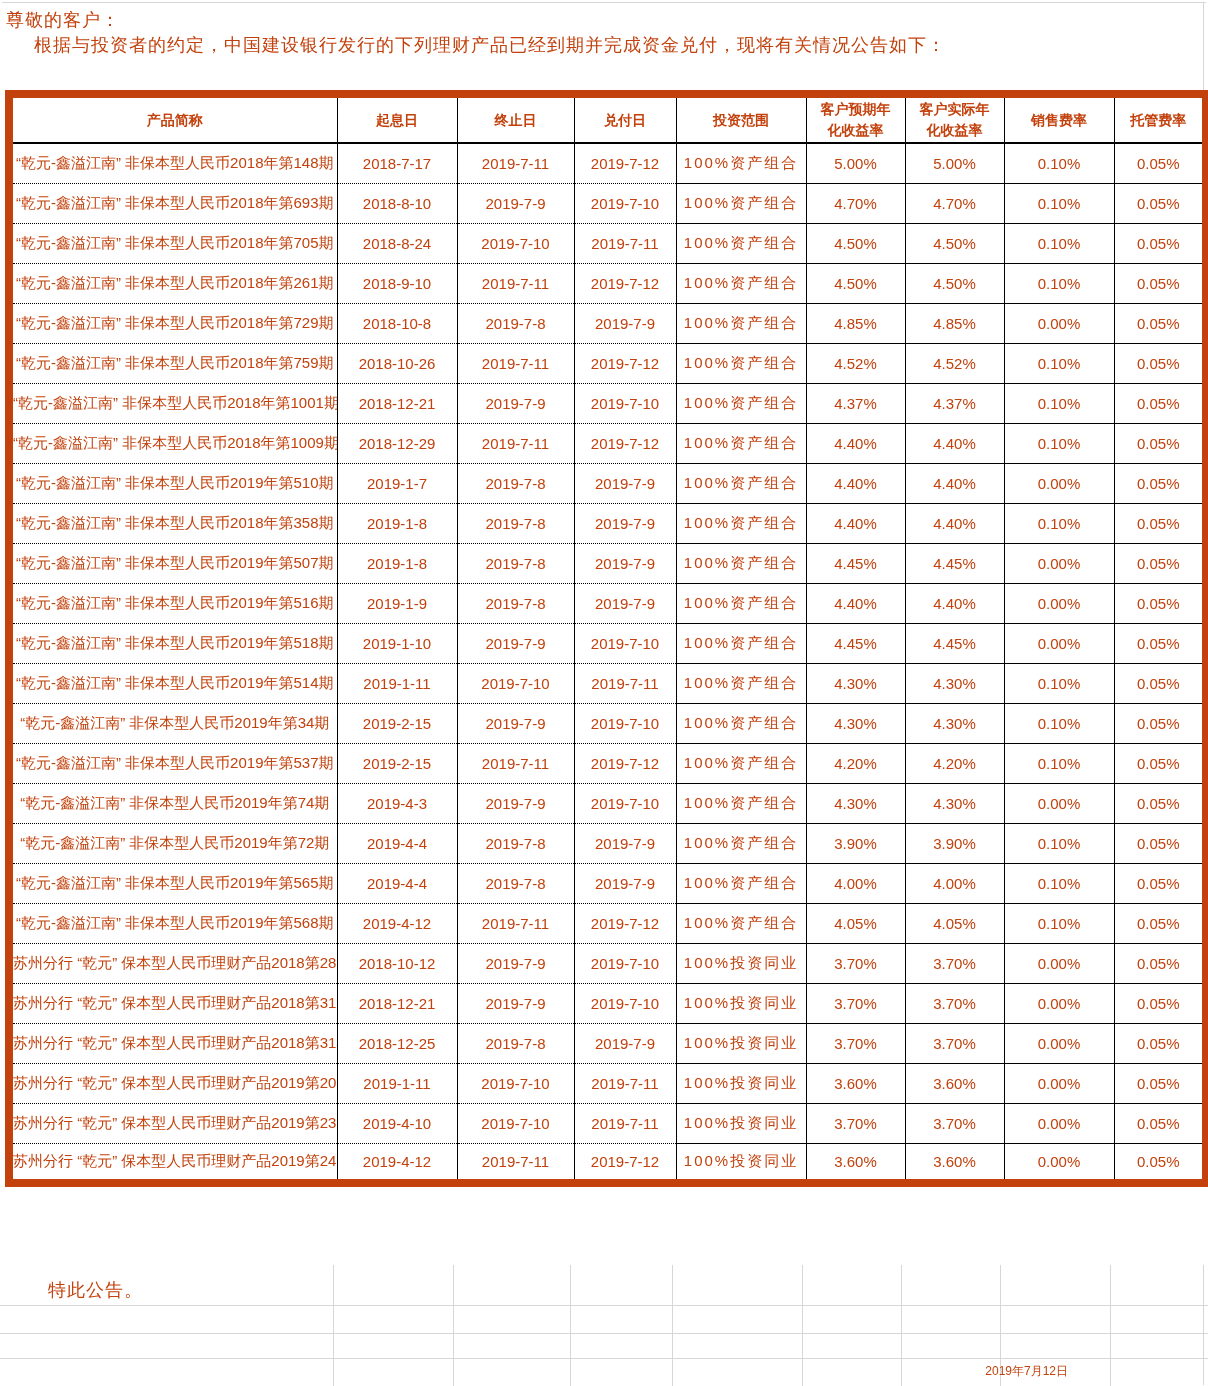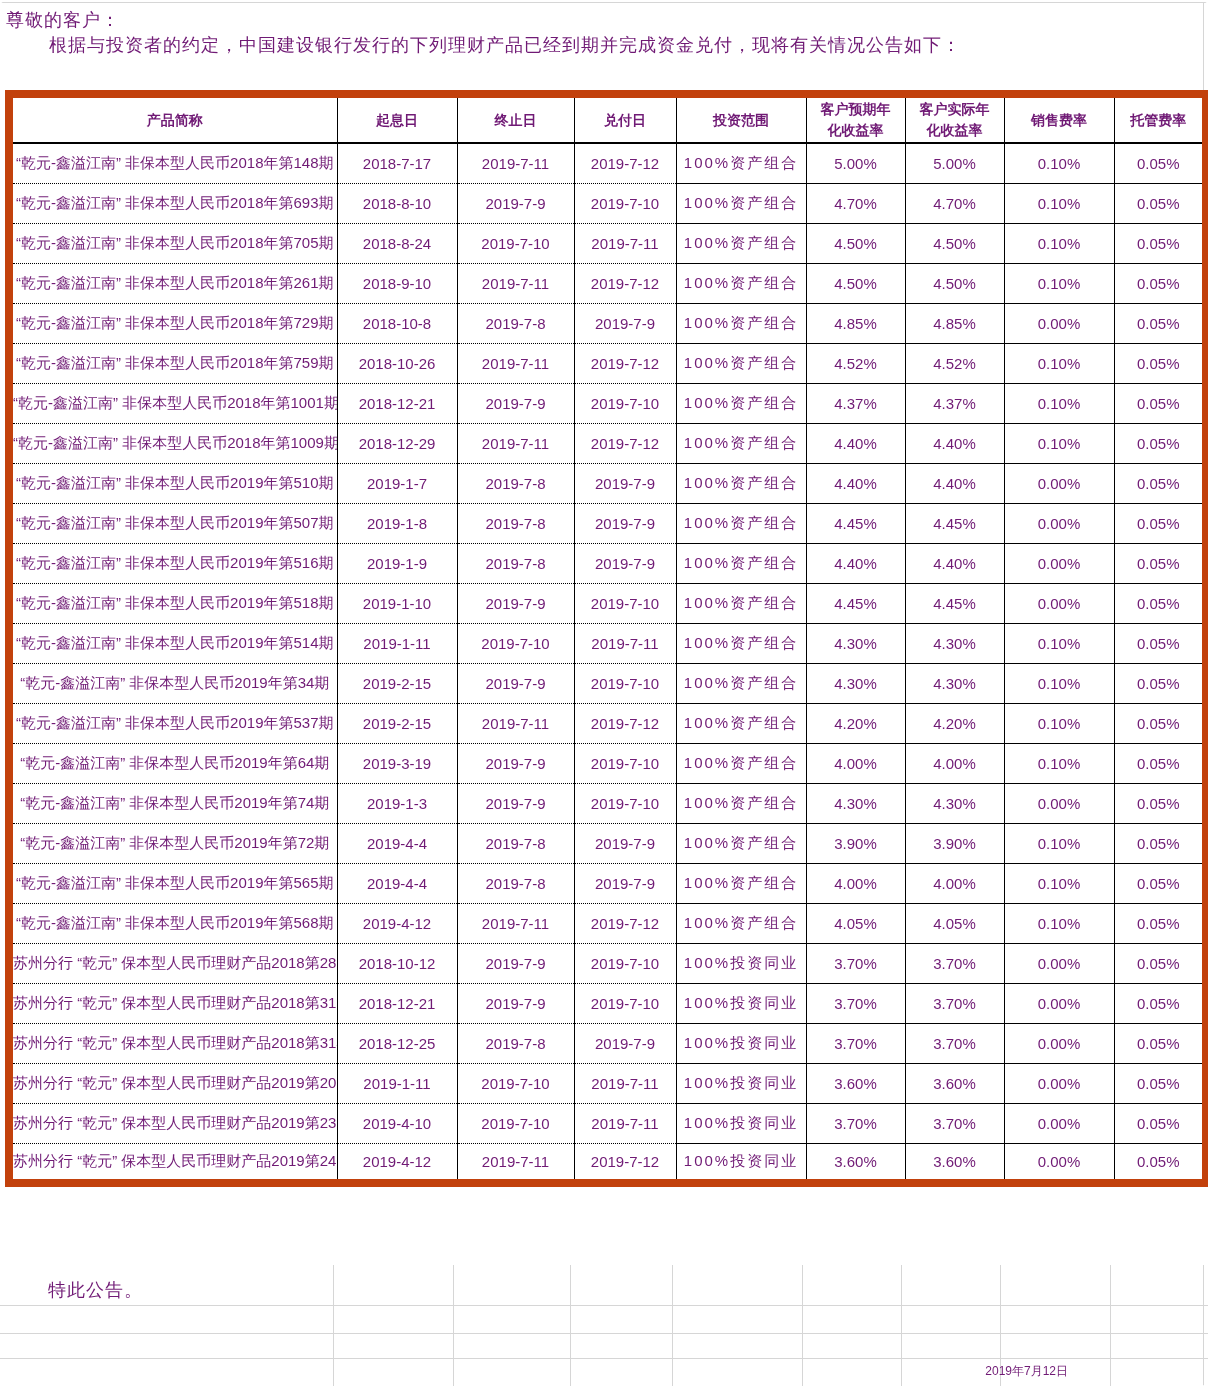--- a/index.html
+++ b/index.html
@@ -3,32 +3,32 @@
 <meta charset="utf-8">
 <style>
   * { margin: 0; padding: 0; box-sizing: border-box; }
   html, body { background: #fff; }
   .page {
     position: relative;
     width: 1208px;
     height: 1386px;
     background: #ffffff;
     font-family: "Liberation Sans", "DejaVu Sans", sans-serif;
-    color: #701a75;
+    color: #c2410c;
     overflow: hidden;
     border-radius: 8px;
   }
   .grid-h { position: absolute; height: 1px; background: #d6d6d6; left: 0; width: 1208px; }
   .grid-v { position: absolute; width: 1px; background: #d6d6d6; }
   .greeting {
     position: absolute; left: 6px; top: 8px;
     font-size: 18px; letter-spacing: 1px;
   }
   .intro {
-    position: absolute; left: 49px; top: 33px;
+    position: absolute; left: 34px; top: 33px;
     font-size: 18px; letter-spacing: 1px; font-family: Liberation Serif, serif;
   }
   table.products {
     position: absolute; left: 5px; top: 90px;
     width: 1197px;
     border-collapse: collapse;
     table-layout: fixed;
     border: 8px solid #c2410c;
   }
   table.products th {
@@ -208,20 +208,31 @@
           <td class="col1 sep-dot">2019-1-7</td>
           <td class="col2 sep-dot">2019-7-8</td>
           <td class="col3 sep-dot">2019-7-9</td>
           <td class="col4 sep-sol">100%资产组合</td>
           <td class="col5 sep-sol">4.40%</td>
           <td class="col6 sep-sol">4.40%</td>
           <td class="col7 sep-sol">0.00%</td>
           <td class="col8 sep-sol">0.05%</td>
         </tr>
         <tr>
+          <td class="col0 sep-dot">“乾元-鑫溢江南” 非保本型人民币2018年第358期</td>
+          <td class="col1 sep-dot">2019-1-8</td>
+          <td class="col2 sep-dot">2019-7-8</td>
+          <td class="col3 sep-dot">2019-7-9</td>
+          <td class="col4 sep-sol">100%资产组合</td>
+          <td class="col5 sep-sol">4.40%</td>
+          <td class="col6 sep-sol">4.40%</td>
+          <td class="col7 sep-sol">0.10%</td>
+          <td class="col8 sep-sol">0.05%</td>
+        </tr>
+        <tr>
           <td class="col0 sep-dot">“乾元-鑫溢江南” 非保本型人民币2019年第507期</td>
           <td class="col1 sep-dot">2019-1-8</td>
           <td class="col2 sep-dot">2019-7-8</td>
           <td class="col3 sep-dot">2019-7-9</td>
           <td class="col4 sep-sol">100%资产组合</td>
           <td class="col5 sep-sol">4.45%</td>
           <td class="col6 sep-sol">4.45%</td>
           <td class="col7 sep-sol">0.00%</td>
           <td class="col8 sep-sol">0.05%</td>
         </tr>
@@ -274,33 +285,22 @@
           <td class="col1 sep-dot">2019-2-15</td>
           <td class="col2 sep-dot">2019-7-11</td>
           <td class="col3 sep-dot">2019-7-12</td>
           <td class="col4 sep-sol">100%资产组合</td>
           <td class="col5 sep-sol">4.20%</td>
           <td class="col6 sep-sol">4.20%</td>
           <td class="col7 sep-sol">0.10%</td>
           <td class="col8 sep-sol">0.05%</td>
         </tr>
         <tr>
-          <td class="col0 sep-dot">“乾元-鑫溢江南” 非保本型人民币2019年第64期</td>
-          <td class="col1 sep-dot">2019-3-19</td>
-          <td class="col2 sep-dot">2019-7-9</td>
-          <td class="col3 sep-dot">2019-7-10</td>
-          <td class="col4 sep-sol">100%资产组合</td>
-          <td class="col5 sep-sol">4.00%</td>
-          <td class="col6 sep-sol">4.00%</td>
-          <td class="col7 sep-sol">0.10%</td>
-          <td class="col8 sep-sol">0.05%</td>
-        </tr>
-        <tr>
           <td class="col0 sep-dot">“乾元-鑫溢江南” 非保本型人民币2019年第74期</td>
-          <td class="col1 sep-dot">2019-1-3</td>
+          <td class="col1 sep-dot">2019-4-3</td>
           <td class="col2 sep-dot">2019-7-9</td>
           <td class="col3 sep-dot">2019-7-10</td>
           <td class="col4 sep-sol">100%资产组合</td>
           <td class="col5 sep-sol">4.30%</td>
           <td class="col6 sep-sol">4.30%</td>
           <td class="col7 sep-sol">0.00%</td>
           <td class="col8 sep-sol">0.05%</td>
         </tr>
         <tr>
           <td class="col0 sep-dot">“乾元-鑫溢江南” 非保本型人民币2019年第72期</td>

